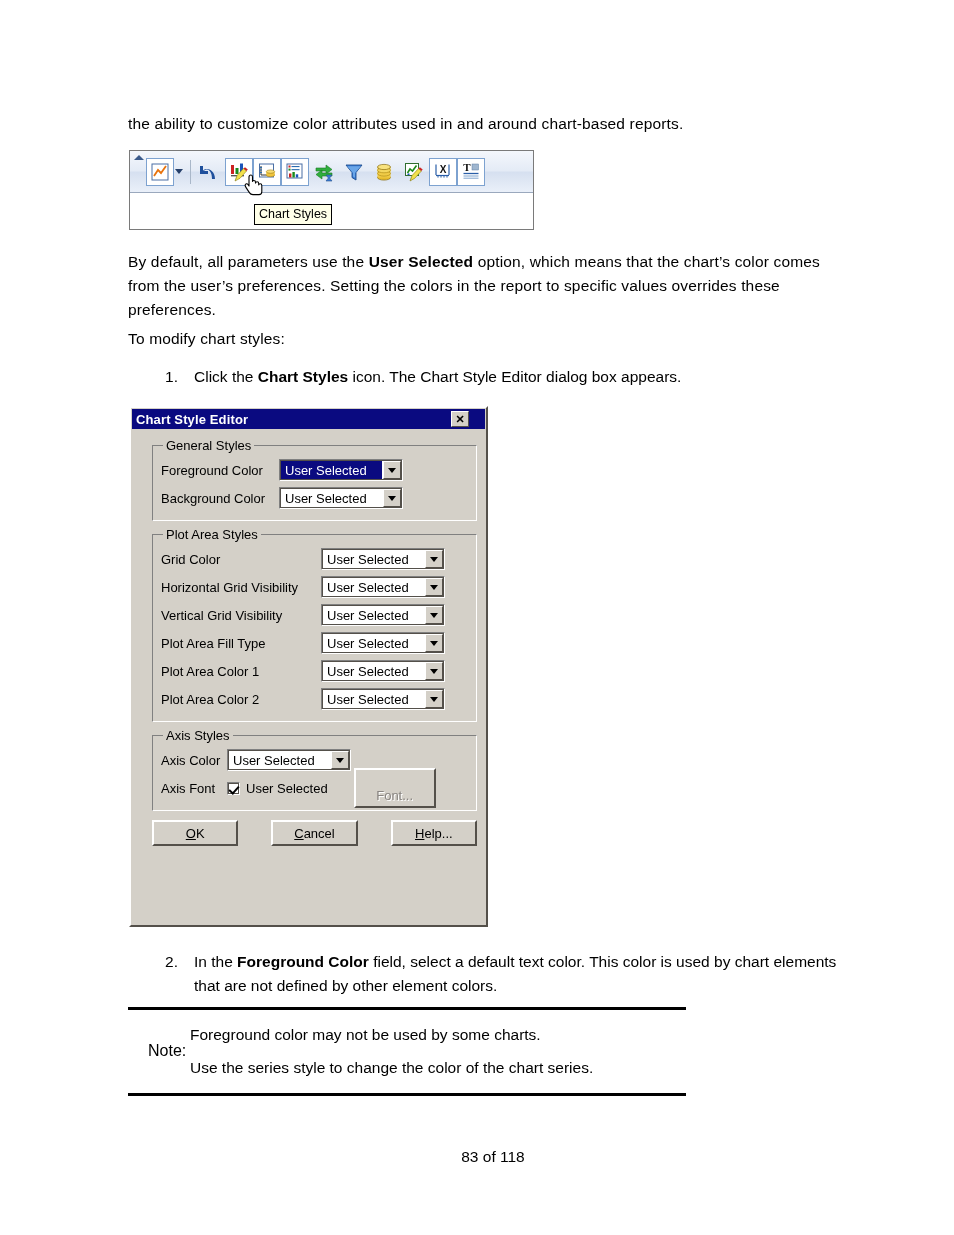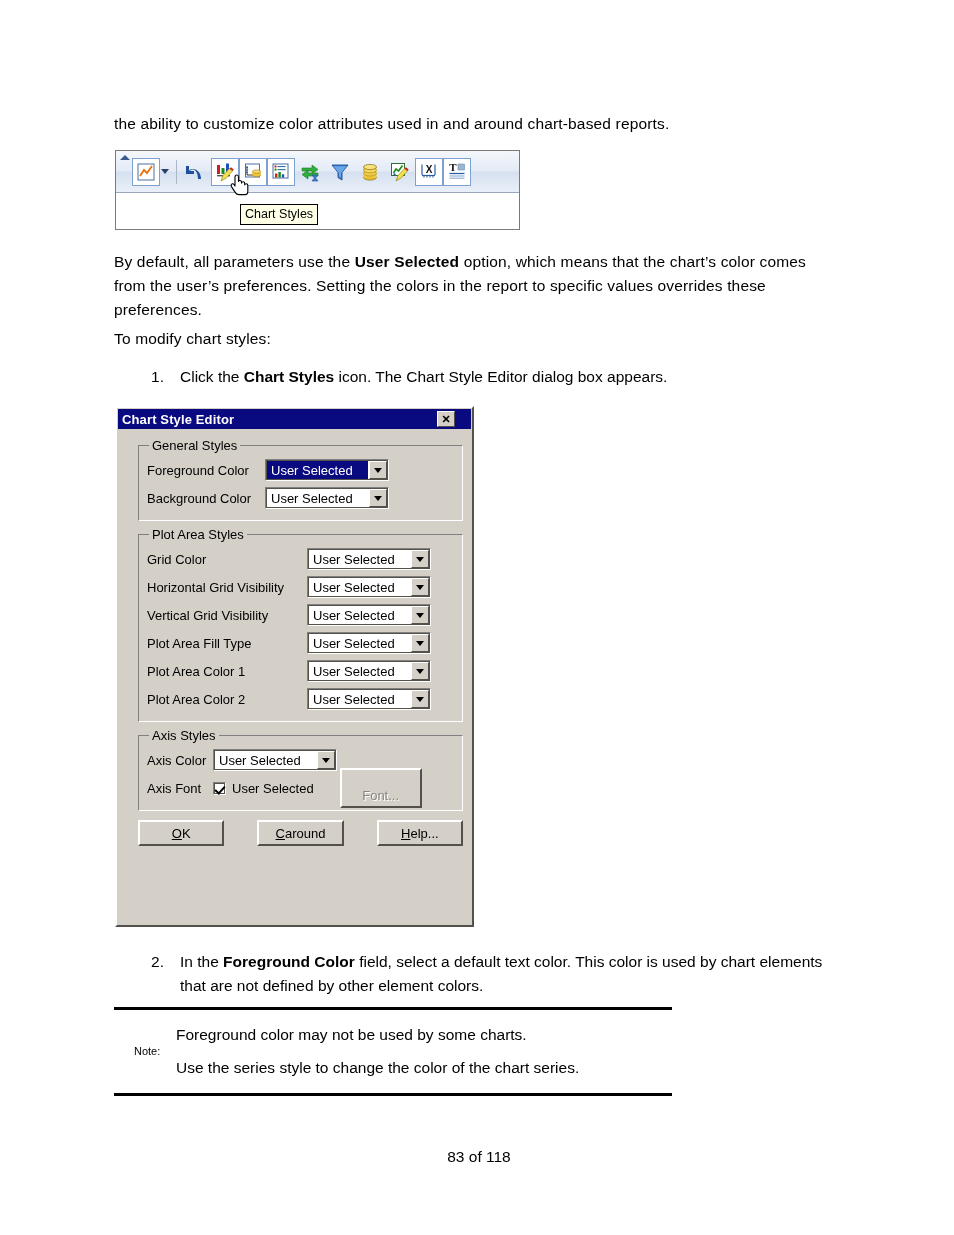--- a/index.html
+++ b/index.html
@@ -9,21 +9,21 @@
     height: 1235px;
     background: #ffffff;
     font-family: "Liberation Sans", sans-serif;
     color: #000000;
     position: relative;
     overflow: hidden;
   }
 
   .page {
     position: absolute;
-    left: 2px; top: 0;
+    left: 16px; top: 0;
     width: 884px; height: 1235px;
   }
 
   
   .para {
     position: absolute;
     font-size: 15.5px;
     line-height: 24px;
     color: #000;
     letter-spacing: 0.01em;
@@ -336,21 +336,21 @@
     top: 1007px;
     width: 558px;
     border-top: 3px solid #000;
     border-bottom: 3px solid #000;
     padding: 8px 0 9px 0;
     display: flex;
     align-items: center;
   }
   #note-label {
     width: 62px;
-    font-size: 11px;
+    font-size: 16px;
     padding-left: 20px;
   }
   #note-lines { flex: 1 1 auto; }
   #note-lines .note-line {
     font-size: 15.5px;
     line-height: 33px;
   }
 
   
   #page-footer {
@@ -633,21 +633,21 @@
           <span class="checkbox-wrap">
             <span class="checkbox checked"></span>
             <span class="cb-label">User Selected</span>
           </span>
           <button class="btn disabled" id="font-btn">Font...</button>
         </div>
       </fieldset>
 
       <div id="dlg-buttons">
         <button class="btn"><span class="mn">O</span><span>K</span></button>
-        <button class="btn"><span class="mn">C</span><span>around</span></button>
+        <button class="btn"><span class="mn">C</span><span>ancel</span></button>
         <button class="btn"><span class="mn">H</span><span>elp...</span></button>
       </div>
 
     </div>
   </div>
 
   <div class="ol-item" id="step-2">
     <span class="ol-num">2.</span>
     <span class="ol-text"><span>In the </span><b>Foreground Color</b><span> field, select a default text color. This color is used by chart elements that are not defined by other element colors.</span></span>
   </div>

